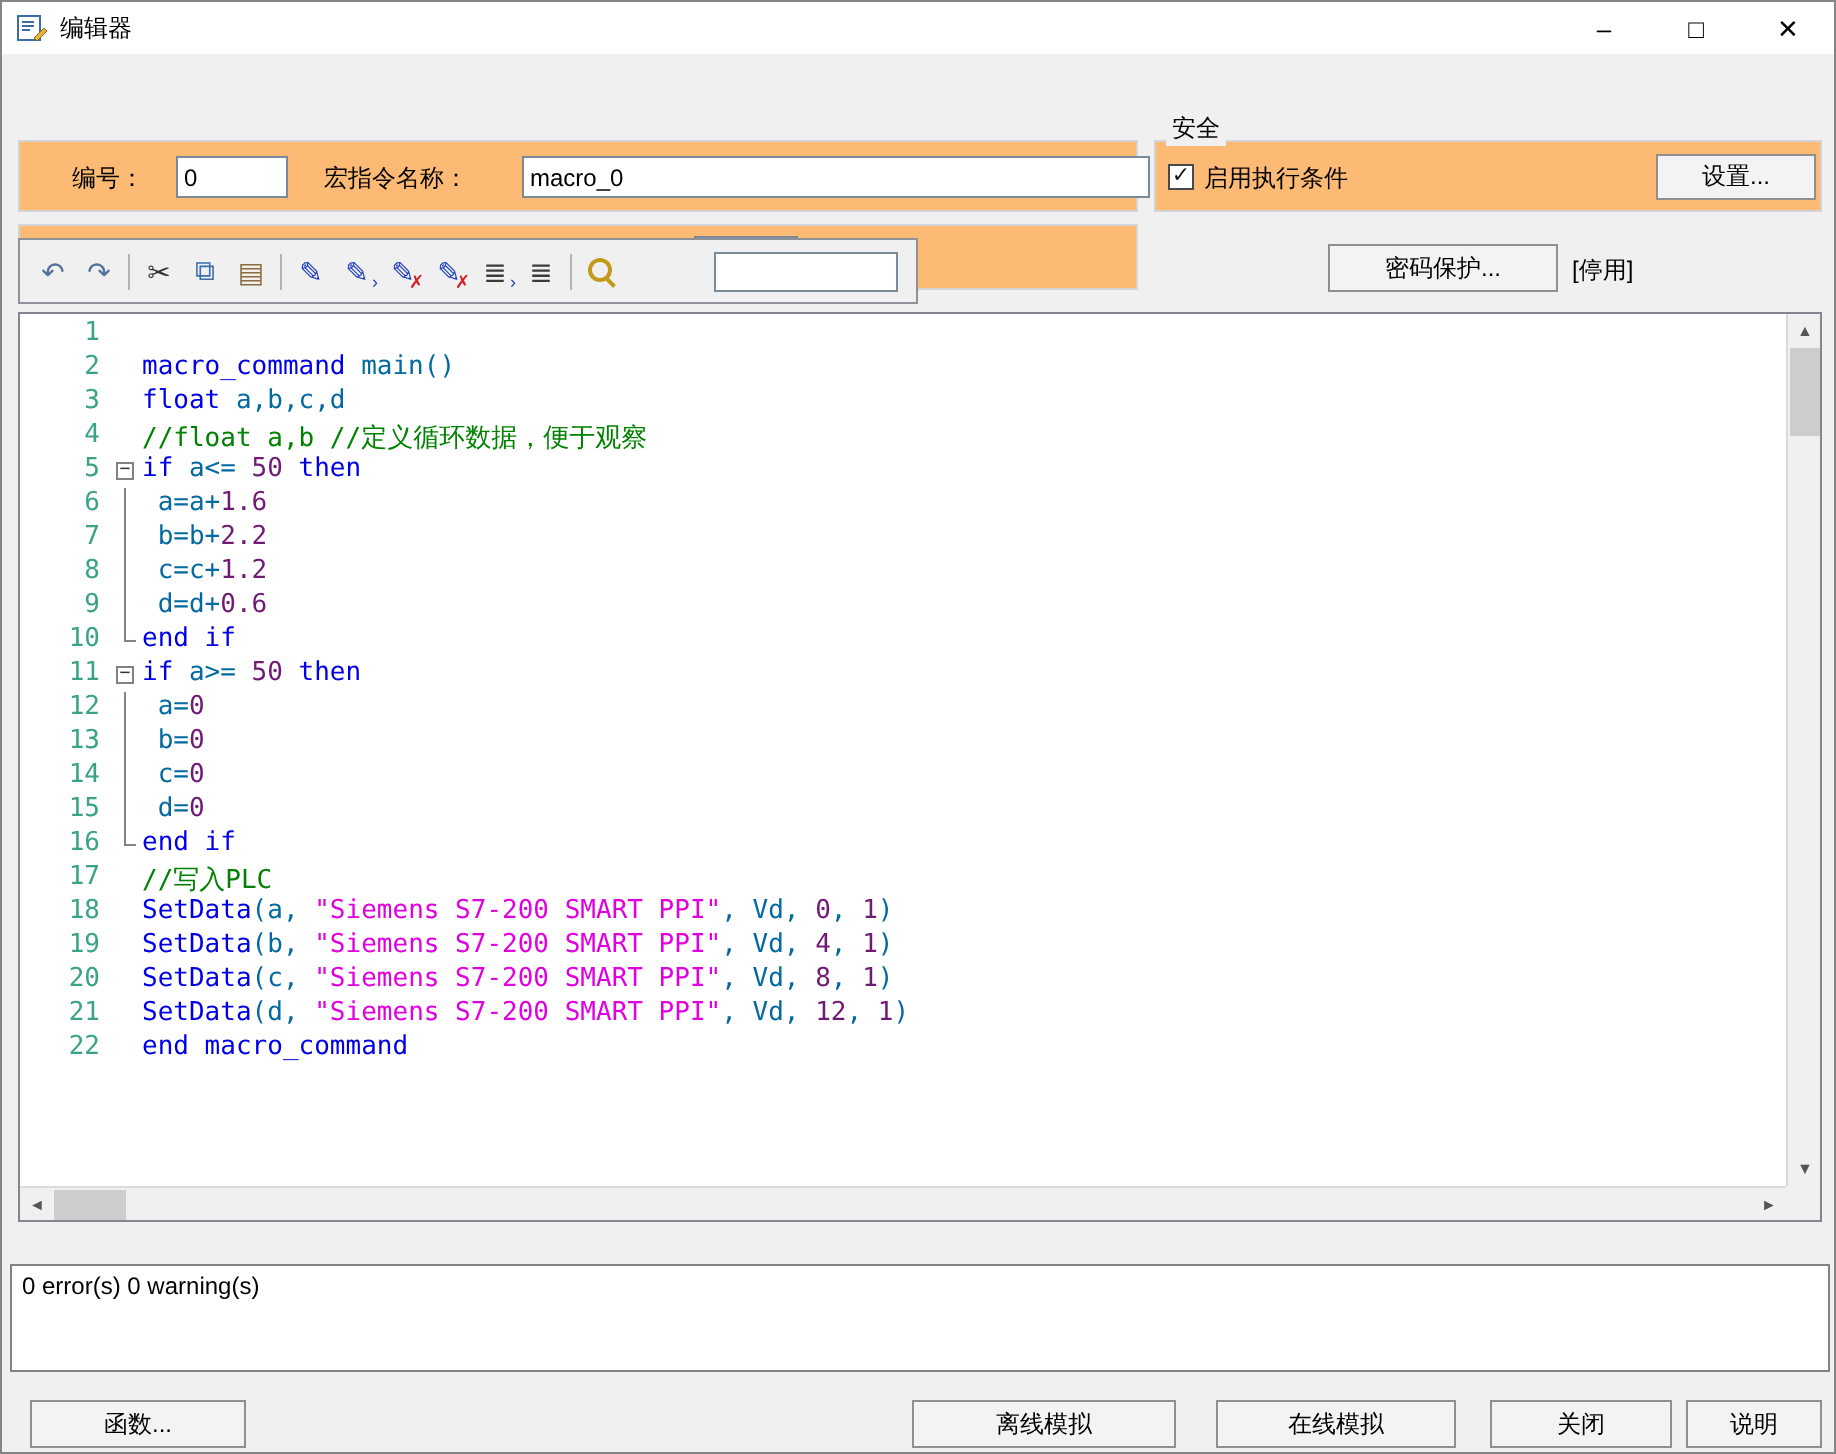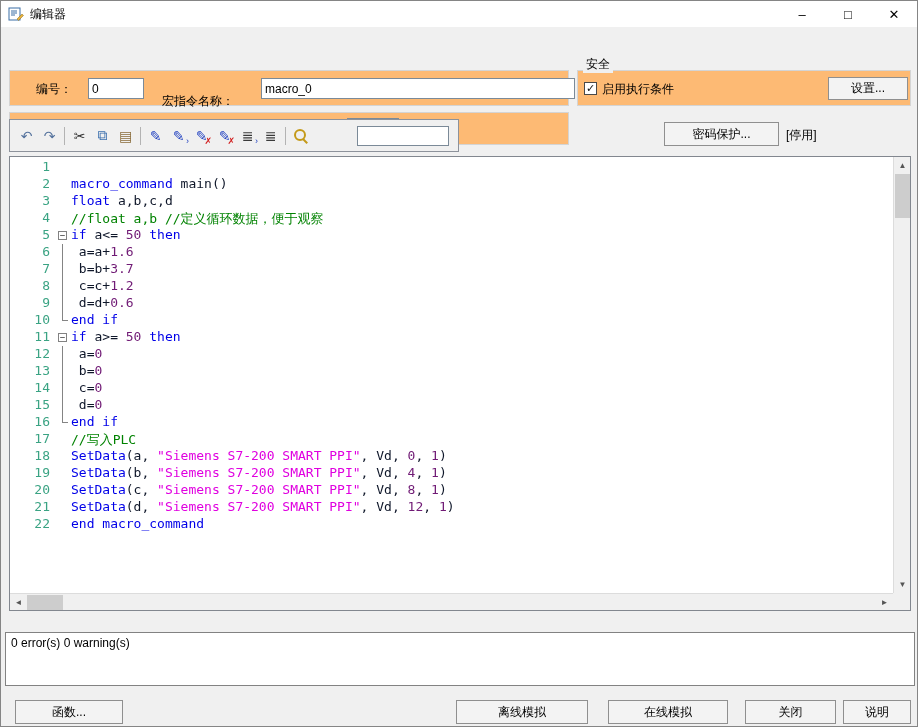--- a/index.html
+++ b/index.html
@@ -61,21 +61,21 @@
   .code-line { display:flex; height:17px; font:13px "DejaVu Sans Mono", monospace; white-space:pre; }
   .line-num { width:46px; text-align:right; padding-right:6px; color:#3aa383; flex:0 0 auto; }
   .fold-cell { position:relative; width:15px; flex:0 0 auto; }
   .fold-box { position:absolute; left:2px; top:4px; width:9px; height:9px; border:1px solid #828282;
               background:#fff; font-size:9px; line-height:7px; text-align:center; color:#333; }
   .fold-line { position:absolute; left:6px; top:0; height:17px; border-left:1px solid #848484; }
   .fold-corner { position:absolute; left:6px; top:0; width:6px; height:9px;
                  border-left:1px solid #848484; border-bottom:1px solid #848484; }
   .code-text { white-space:pre; }
   .seg-k { color:#0000e8; }
-  .seg-p { color:#0f172a; }
+  .seg-p { color:#0369a1; }
   .seg-c { color:#008200; }
   .seg-num { color:#701a75; }
   .seg-str { color:#e000e0; }
 
   
   .v-scroll { position:absolute; right:0; top:0; width:17px; bottom:17px; background:#f0f0f0;
               border-left:1px solid #dcdcdc; }
   .h-scroll { position:absolute; left:0; bottom:0; right:17px; height:17px; background:#f0f0f0;
               border-top:1px solid #dcdcdc; }
   .scroll-corner { position:absolute; right:0; bottom:0; width:17px; height:17px; background:#f0f0f0; }
@@ -109,21 +109,21 @@
     <div class="win-controls">
       <span class="winbtn">–</span>
       <span class="winbtn">□</span>
       <span class="winbtn">✕</span>
     </div>
   </div>
 
   <div class="groupbox" style="left:8px; top:38px; width:560px; height:36px;">
     <span class="field-label" style="left:26px; top:10px;">编号：</span>
     <input class="textbox" style="left: 78px; top: 7px; width: 56px; height: 21px;" value="0">
-    <span class="field-label" style="left:152px; top:22px;">宏指令名称：</span>
+    <span class="field-label" style="left:152px; top:10px;">宏指令名称：</span>
     <input class="textbox" style="left: 251px; top: 7px; width: 314px; height: 21px;" value="macro_0">
   </div>
 
   <div class="groupbox" style="left:576px; top:38px; width:334px; height:36px;">
     <span class="gb-caption">安全</span>
     <span class="checkbox" style="left:6px; top:11px;">
       <span>✓</span>
     </span>
     <span class="field-label" style="left:24px; top:10px;">启用执行条件</span>
     <button class="btn" style="left:250px; top:6px; width:80px; height:23px;">设置...</button>
@@ -180,21 +180,21 @@
   <span class="status-label" style="left:785px; top:126px;">[停用]</span>
 
   <div class="editor">
     <div class="code-area">
         <div class="code-line"><span class="line-num">1</span><span class="fold-cell"></span><span class="code-text"></span></div>
         <div class="code-line"><span class="line-num">2</span><span class="fold-cell"></span><span class="code-text"><span class="seg-k">macro_command</span><span class="seg-p"> main()</span></span></div>
         <div class="code-line"><span class="line-num">3</span><span class="fold-cell"></span><span class="code-text"><span class="seg-k">float</span><span class="seg-p"> a,b,c,d</span></span></div>
         <div class="code-line"><span class="line-num">4</span><span class="fold-cell"></span><span class="code-text"><span class="seg-c">//float a,b //定义循环数据，便于观察</span></span></div>
         <div class="code-line"><span class="line-num">5</span><span class="fold-cell"><span class="fold-box">−</span></span><span class="code-text"><span class="seg-k">if</span><span class="seg-p"> a&lt;= </span><span class="seg-num">50</span><span class="seg-k"> then</span></span></div>
         <div class="code-line"><span class="line-num">6</span><span class="fold-cell"><span class="fold-line"></span></span><span class="code-text"><span class="seg-p"> a=a+</span><span class="seg-num">1.6</span></span></div>
-        <div class="code-line"><span class="line-num">7</span><span class="fold-cell"><span class="fold-line"></span></span><span class="code-text"><span class="seg-p"> b=b+</span><span class="seg-num">3.7</span></span></div>
+        <div class="code-line"><span class="line-num">7</span><span class="fold-cell"><span class="fold-line"></span></span><span class="code-text"><span class="seg-p"> b=b+</span><span class="seg-num">2.2</span></span></div>
         <div class="code-line"><span class="line-num">8</span><span class="fold-cell"><span class="fold-line"></span></span><span class="code-text"><span class="seg-p"> c=c+</span><span class="seg-num">1.2</span></span></div>
         <div class="code-line"><span class="line-num">9</span><span class="fold-cell"><span class="fold-line"></span></span><span class="code-text"><span class="seg-p"> d=d+</span><span class="seg-num">0.6</span></span></div>
         <div class="code-line"><span class="line-num">10</span><span class="fold-cell"><span class="fold-corner"></span></span><span class="code-text"><span class="seg-k">end if</span></span></div>
         <div class="code-line"><span class="line-num">11</span><span class="fold-cell"><span class="fold-box">−</span></span><span class="code-text"><span class="seg-k">if</span><span class="seg-p"> a&gt;= </span><span class="seg-num">50</span><span class="seg-k"> then</span></span></div>
         <div class="code-line"><span class="line-num">12</span><span class="fold-cell"><span class="fold-line"></span></span><span class="code-text"><span class="seg-p"> a=</span><span class="seg-num">0</span></span></div>
         <div class="code-line"><span class="line-num">13</span><span class="fold-cell"><span class="fold-line"></span></span><span class="code-text"><span class="seg-p"> b=</span><span class="seg-num">0</span></span></div>
         <div class="code-line"><span class="line-num">14</span><span class="fold-cell"><span class="fold-line"></span></span><span class="code-text"><span class="seg-p"> c=</span><span class="seg-num">0</span></span></div>
         <div class="code-line"><span class="line-num">15</span><span class="fold-cell"><span class="fold-line"></span></span><span class="code-text"><span class="seg-p"> d=</span><span class="seg-num">0</span></span></div>
         <div class="code-line"><span class="line-num">16</span><span class="fold-cell"><span class="fold-corner"></span></span><span class="code-text"><span class="seg-k">end if</span></span></div>
         <div class="code-line"><span class="line-num">17</span><span class="fold-cell"></span><span class="code-text"><span class="seg-c">//写入PLC</span></span></div>

